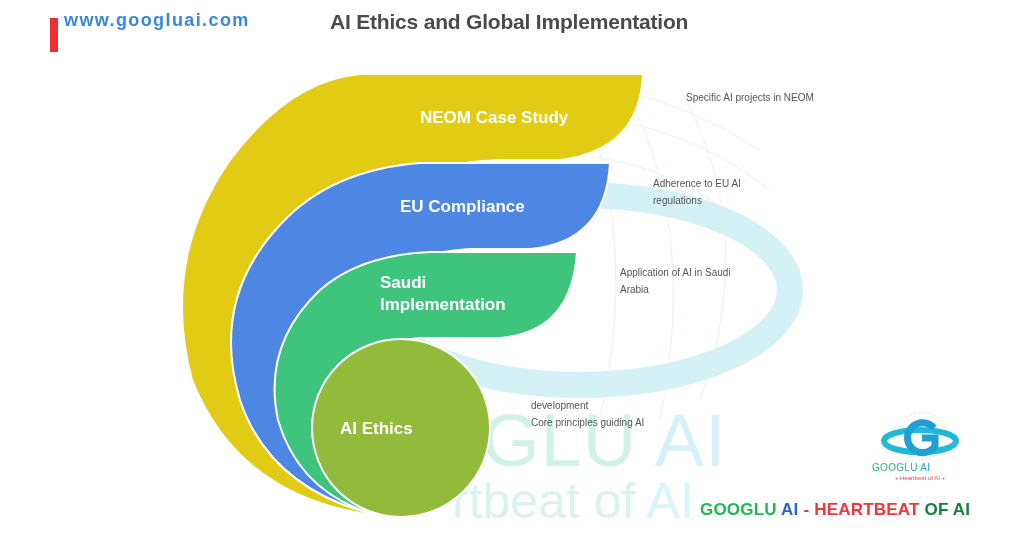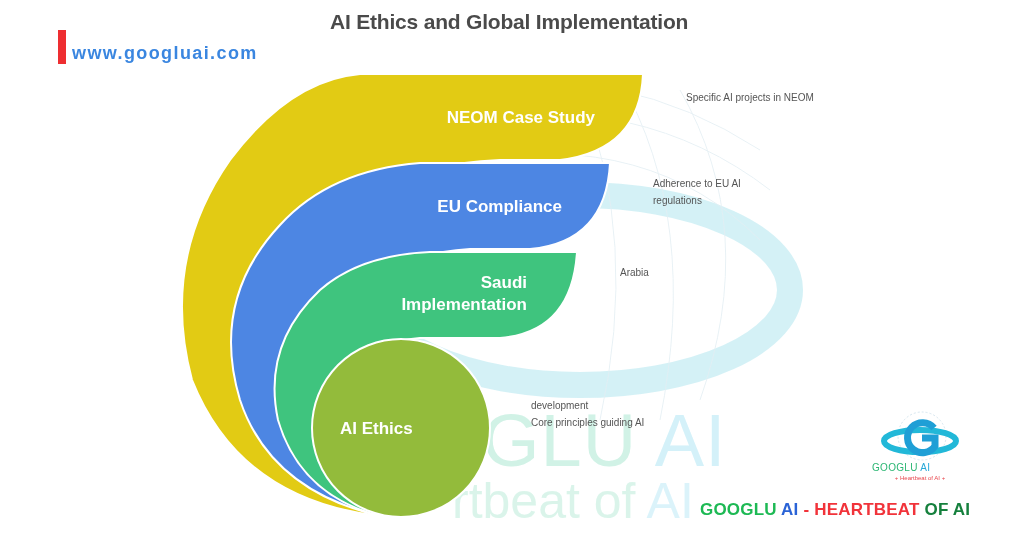--- a/index.html
+++ b/index.html
@@ -1,23 +1,23 @@
 <!DOCTYPE html>
 <html><head>
 <meta charset="utf-8">
 <style>
   html, body { margin: 0; padding: 0; background: #ffffff; }
   body { width: 1024px; height: 536px; position: relative; overflow: hidden; font-family: "Liberation Sans", sans-serif; }
   .title { position: absolute; left: 330px; top: 10px; font-size: 21px; font-weight: bold; color: #4a4a4a; letter-spacing: -0.2px; }
-  .site { position: absolute; left: 50px; top: 30px; height: 34px; display: flex; align-items: flex-end; margin-left: 8px; }
+  .site { position: absolute; left: 50px; top: 18px; height: 34px; display: flex; align-items: flex-start; }
   .site-bar { width: 8px; height: 34px; background: #ee2e31; margin-right: 6px; }
   .site-text { font-size: 18px; font-weight: bold; color: #3a86e0; letter-spacing: 1.4px; margin-top: -8px; }
   svg.diagram { position: absolute; left: 0; top: 0; }
   .desc { position: absolute; font-size: 10px; color: #555555; line-height: 17px; }
-  .band-label { position: absolute; color: #ffffff; font-weight: bold; font-size: 17px; text-align: right; line-height: 22px; }
+  .band-label { position: absolute; color: #ffffff; font-weight: bold; font-size: 17px; text-align: left; line-height: 22px; }
   .wm-big { position: absolute; font-size: 74px; color: #c9f0e2; left: 482px; top: 398px; letter-spacing: 1px; opacity: 0.85; }
   .wm-big .ai { color: #cdeff8; }
   .wm-sub { position: absolute; font-size: 50px; color: #d2f2e6; left: 452px; top: 472px; opacity: 0.8; }
   .wm-sub .ai { color: #d3f1fa; }
   .footer-brand { position: absolute; left: 700px; top: 500px; font-size: 17px; font-weight: bold; letter-spacing: 0.2px; }
   .fb-green { color: #1db954; }
   .fb-blue { color: #2a63d6; }
   .fb-red { color: #f1333a; text-align: center; }
   .fb-cyan { color: #15803d; }
   .logo { position: absolute; left: 872px; top: 408px; width: 96px; height: 86px; }
@@ -74,20 +74,21 @@
 </div>
 
 <div class="desc" style="left:686px; top:89px;">
   <span>Specific AI projects in NEOM</span>
 </div>
 <div class="desc" style="left:653px; top:175px;">
   <div>Adherence to EU AI</div>
   <div>regulations</div>
 </div>
 <div class="desc" style="left:620px; top:264px;">
+  <div>Application of AI in Saudi</div>
   <div>Arabia</div>
 </div>
 <div class="desc" style="left:531px; top:397px;">
   <div>development</div>
   <div>Core principles guiding AI</div>
 </div>
 
 <div class="logo">
   <svg width="96" height="56" viewBox="0 0 96 56">
     <circle cx="50" cy="28" r="24" fill="none" stroke="#d6e6ef" stroke-width="1" stroke-dasharray="2 2"></circle>

